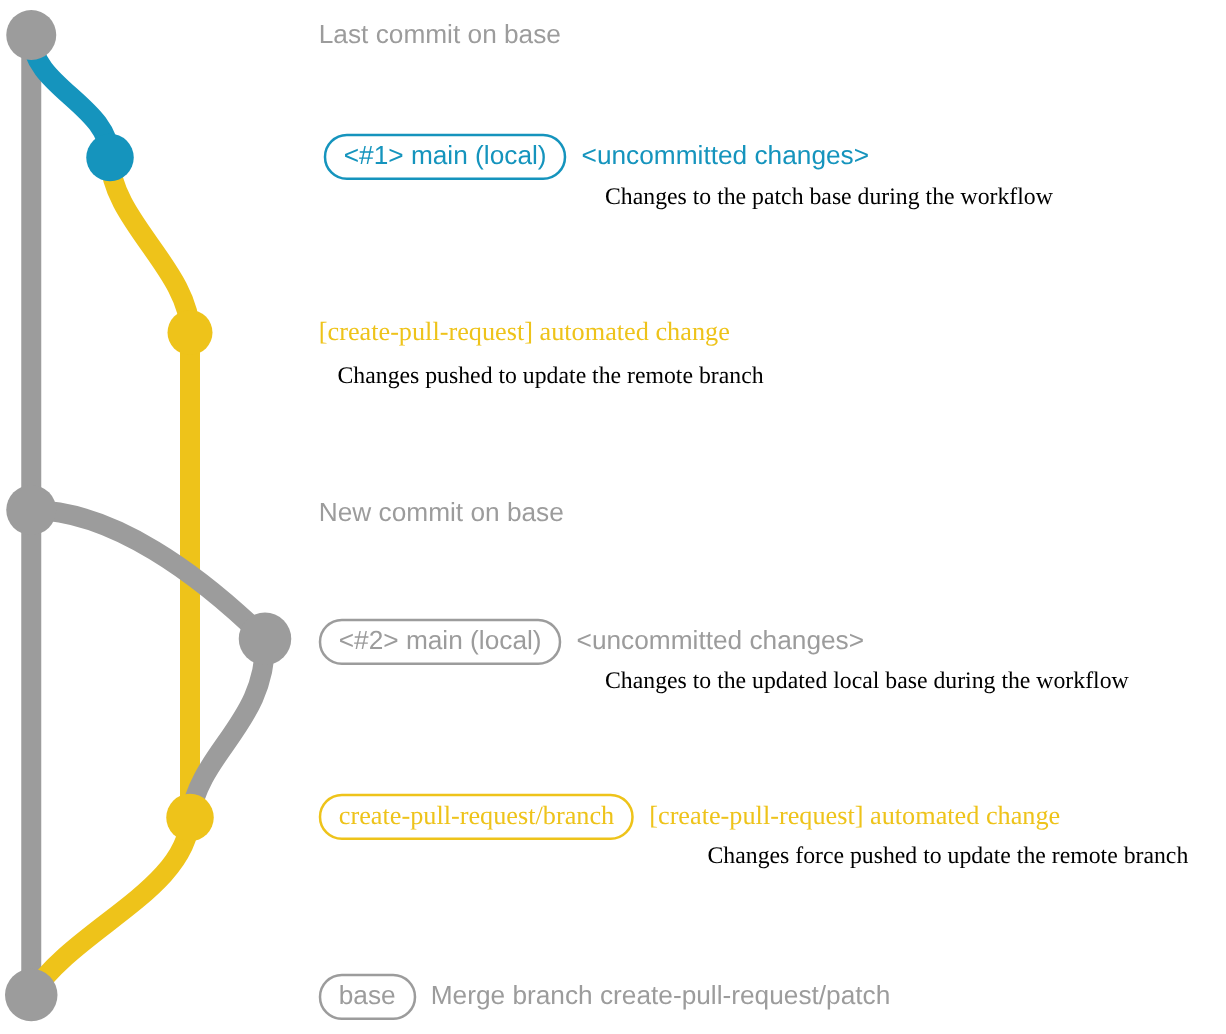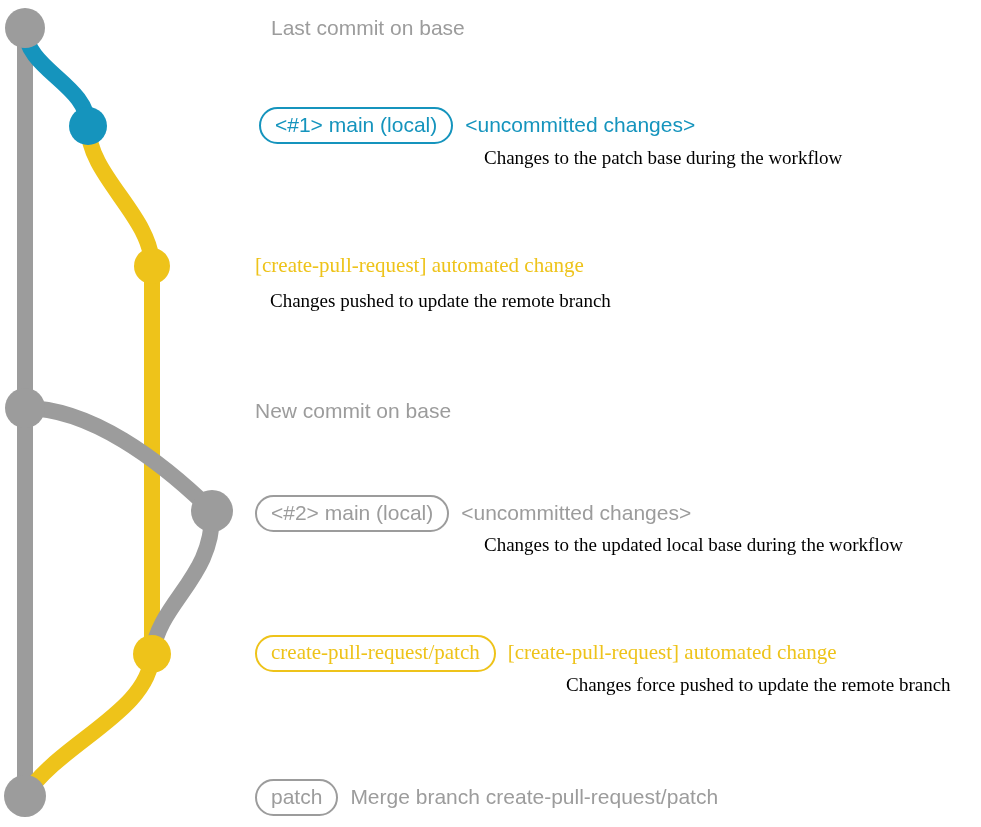--- a/index.html
+++ b/index.html
@@ -93,21 +93,21 @@
 
     <circle cx="25" cy="28" r="20" fill="#9c9c9c"></circle>
     <circle cx="88" cy="126" r="19" fill="#1594bd"></circle>
     <circle cx="152" cy="266" r="18" fill="#eec31a"></circle>
     <circle cx="25" cy="408" r="20" fill="#9c9c9c"></circle>
     <circle cx="212" cy="511" r="21" fill="#9c9c9c"></circle>
     <circle cx="152" cy="654" r="19" fill="#eec31a"></circle>
     <circle cx="25" cy="796" r="21" fill="#9c9c9c"></circle>
   </svg>
 
-  <div class="heading c-gray" style="left:255px; top:17px;margin-left:16px;">Last commit on base</div>
+  <div class="heading c-gray" style="left:255px; top:17px;">Last commit on base</div>
 
   <div class="row" style="left:259px; top:107px;">
     <span class="pill c-blue">&lt;#1&gt; main (local)</span>
     <span class="pill-gap"></span>
     <span class="subject c-blue">&lt;uncommitted changes&gt;</span>
   </div>
   <div class="desc" style="left:484px; top:148px;">Changes to the patch base during the workflow</div>
 
   <div class="row" style="left:255px; top:255px;">
     <span class="subject c-yellow">[create-pull-request] automated change</span>
@@ -117,25 +117,25 @@
   <div class="heading c-gray" style="left:255px; top:400px;">New commit on base</div>
 
   <div class="row" style="left:255px; top:495px;">
     <span class="pill c-gray">&lt;#2&gt; main (local)</span>
     <span class="pill-gap"></span>
     <span class="subject c-gray">&lt;uncommitted changes&gt;</span>
   </div>
   <div class="desc" style="left:484px; top:535px;">Changes to the updated local base during the workflow</div>
 
   <div class="row" style="left:255px; top:635px;">
-    <span class="pill c-yellow">create-pull-request/patch</span>
+    <span class="pill c-yellow">create-pull-request/branch</span>
     <span class="pill-gap"></span>
     <span class="subject c-yellow">[create-pull-request] automated change</span>
   </div>
   <div class="desc" style="left:566px; top:675px;">Changes force pushed to update the remote branch</div>
 
   <div class="row" style="left:255px; top:779px;">
-    <span class="pill c-gray">patch</span>
+    <span class="pill c-gray">base</span>
     <span class="pill-gap"></span>
     <span class="subject c-gray">Merge branch create-pull-request/patch</span>
   </div>
 
 </div>
 
 </body></html>

